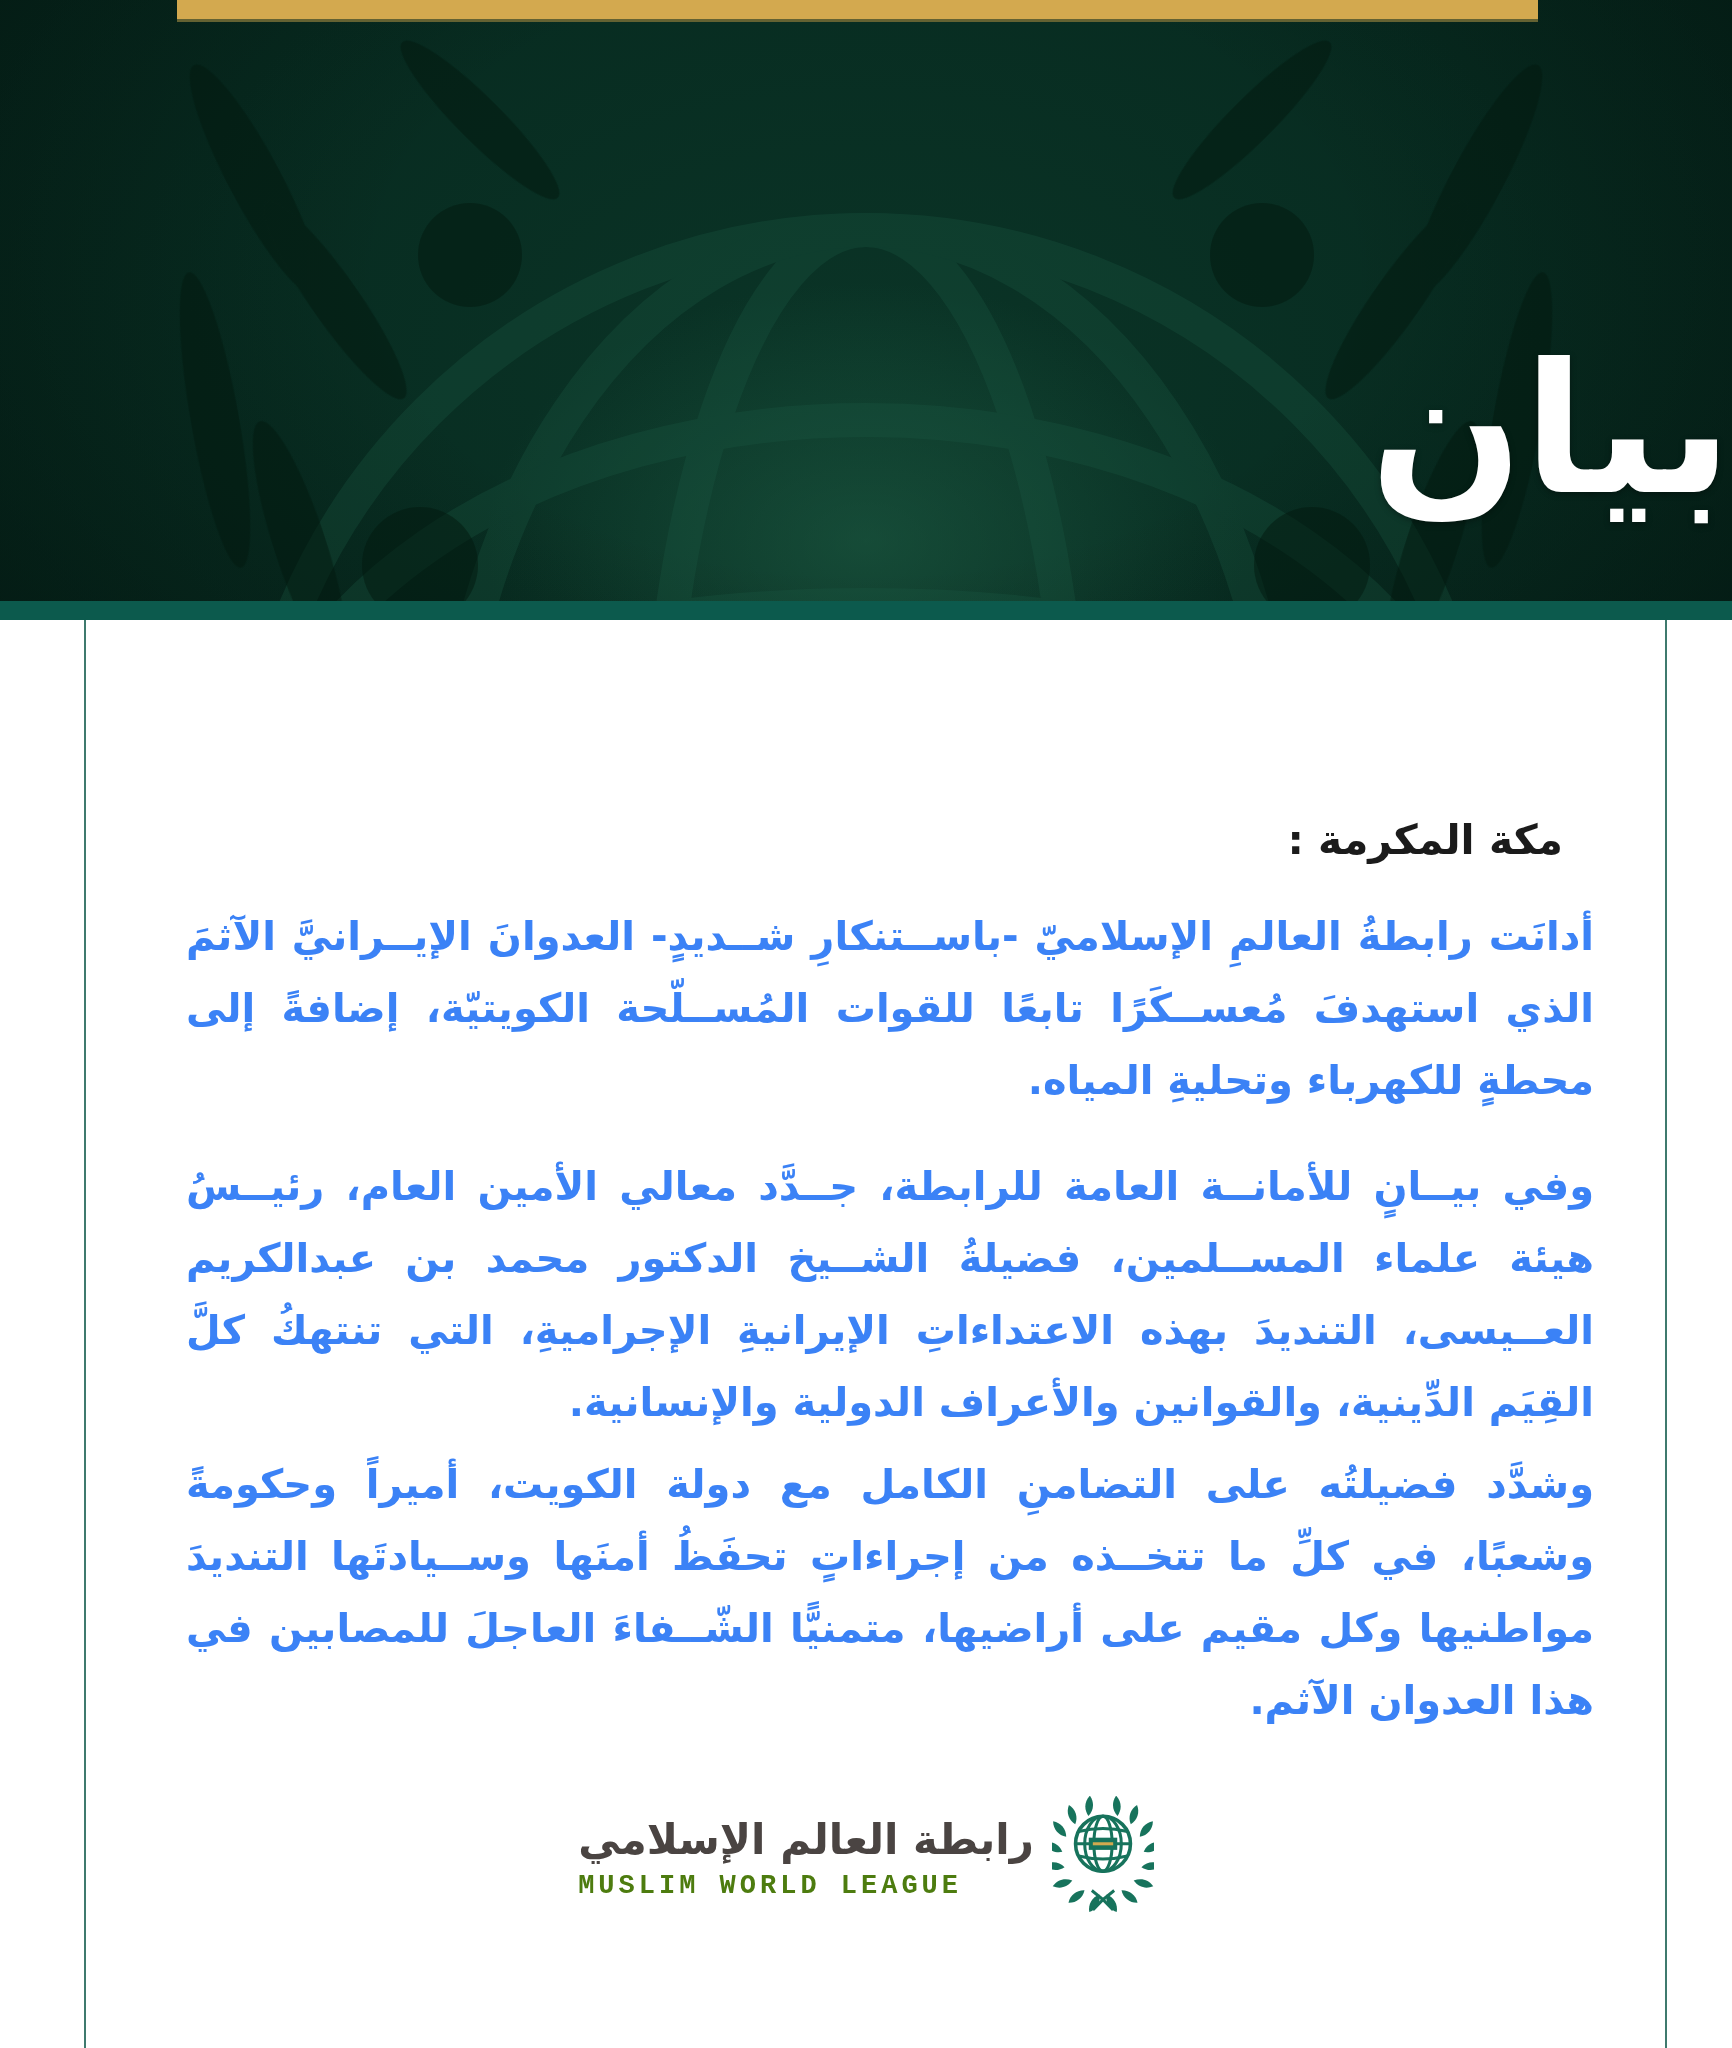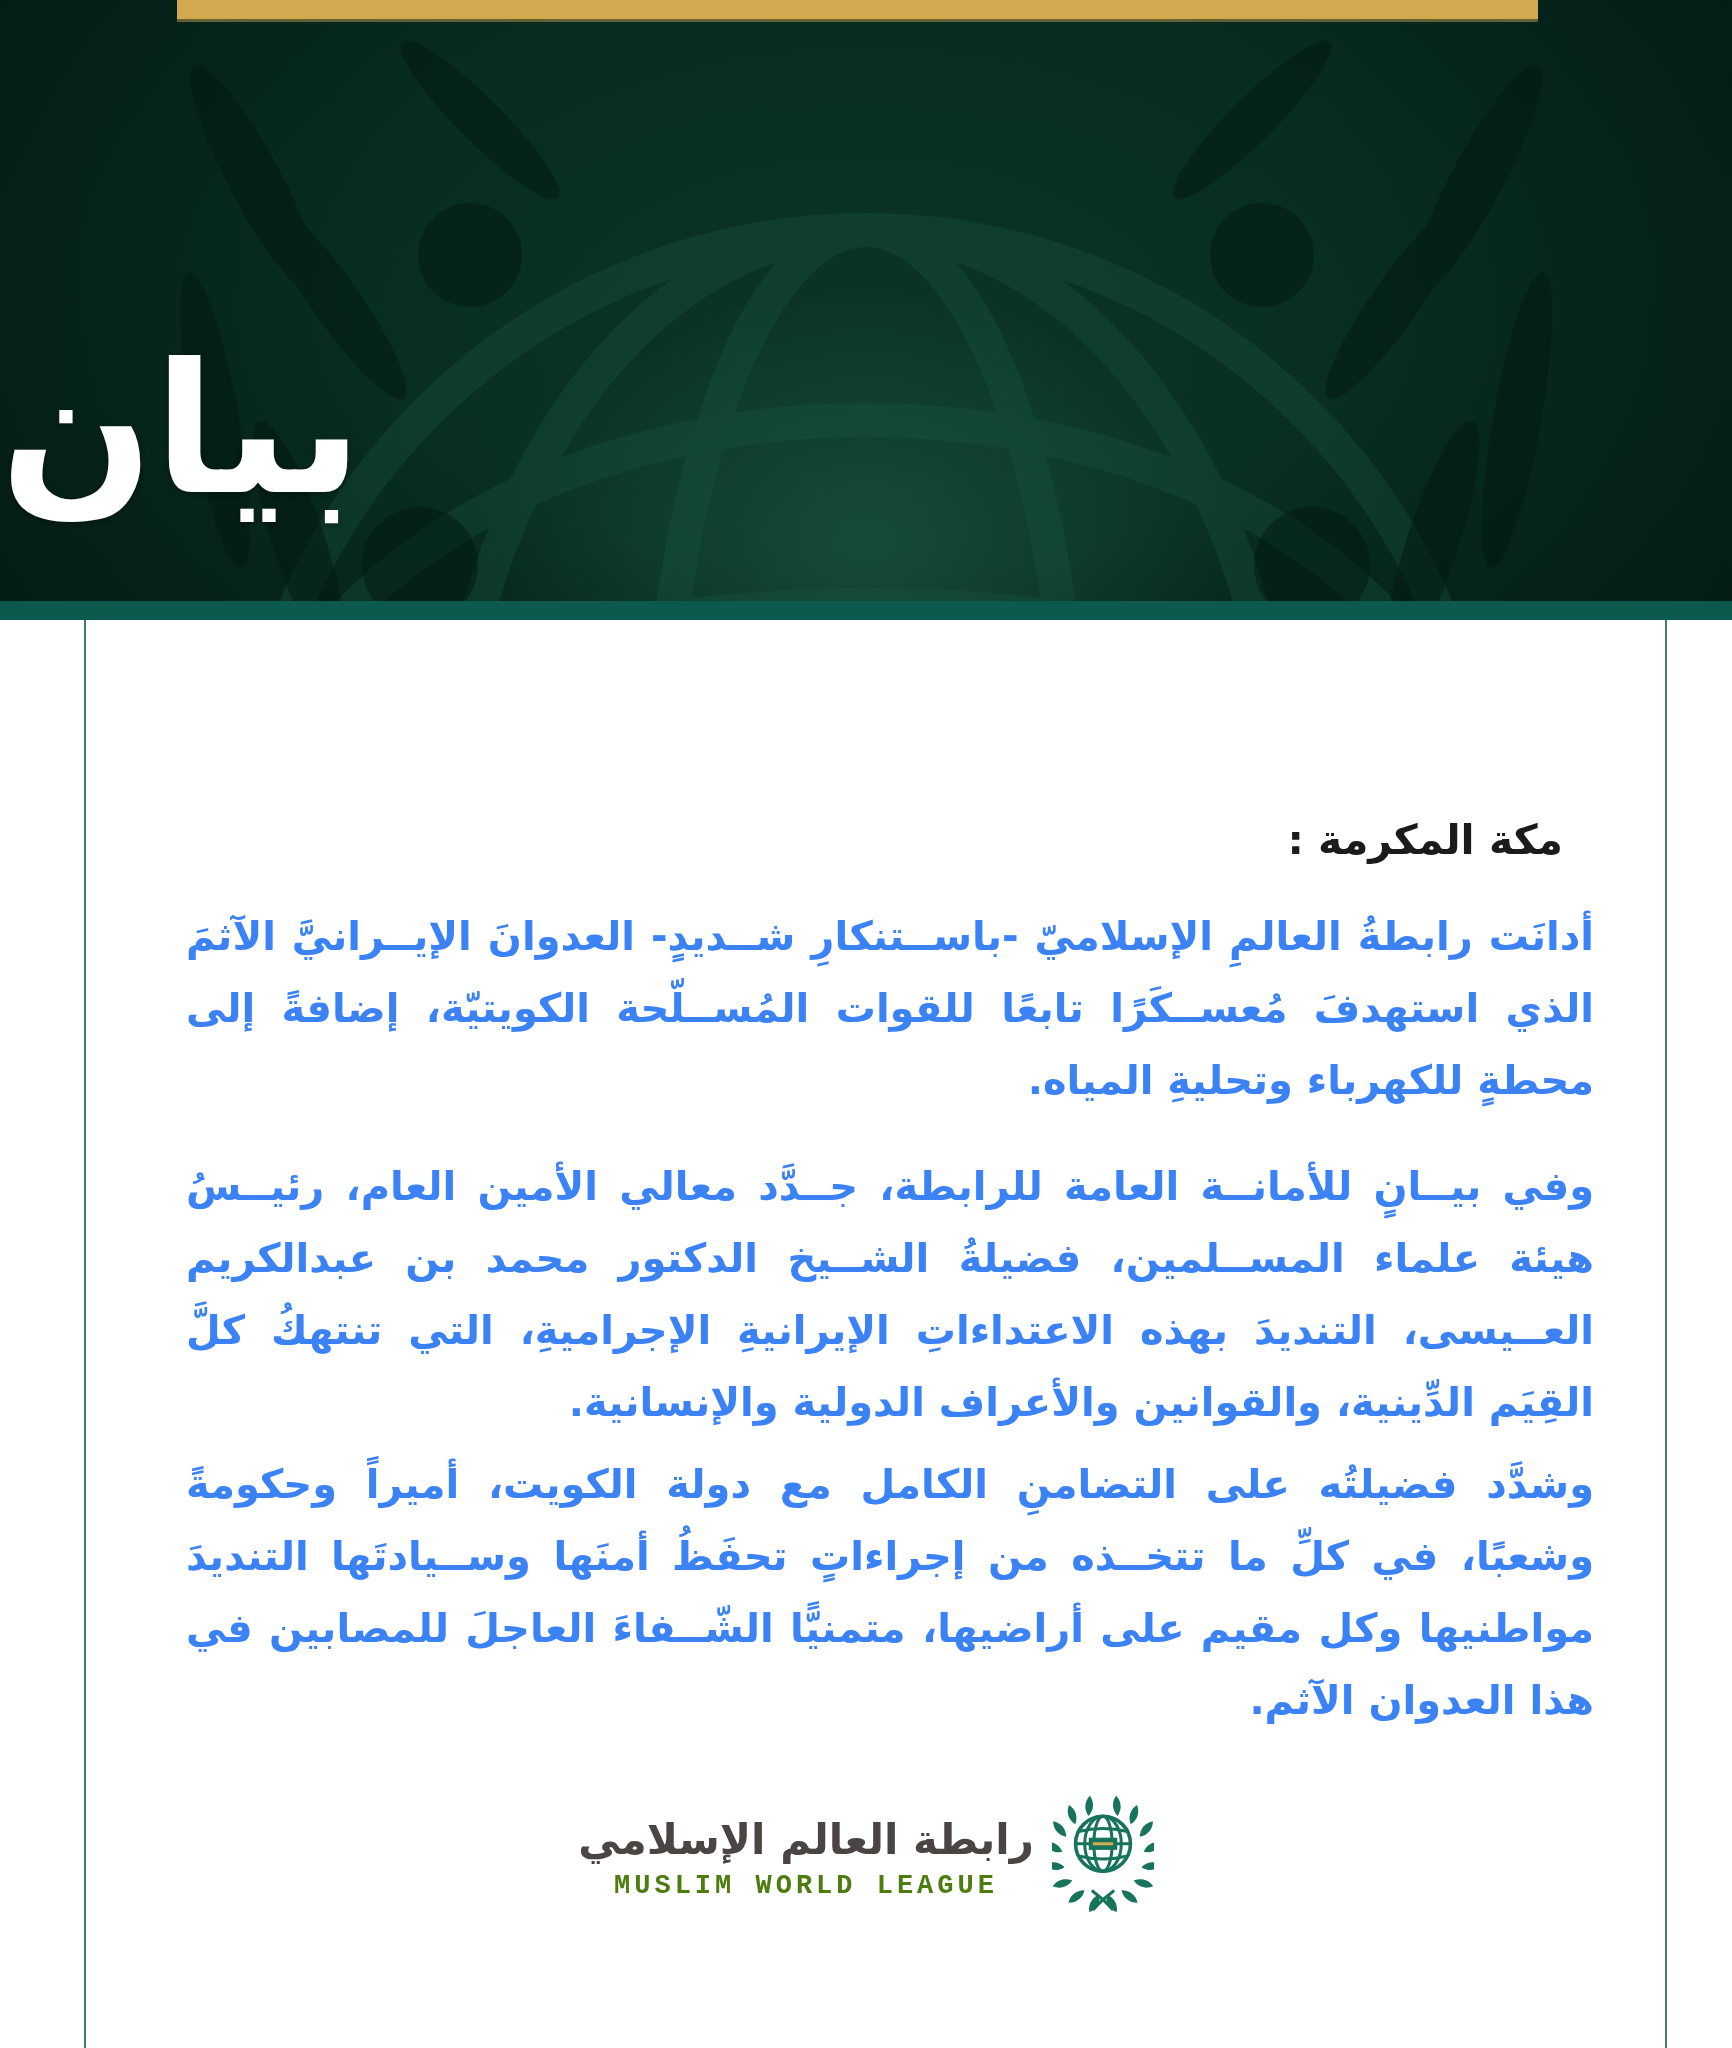--- a/index.html
+++ b/index.html
@@ -28,21 +28,21 @@
     position: absolute;
     top: 0; left: 177px;
     width: 1361px; height: 19px;
     background: #d3a94f;
     border-bottom: 3px solid rgba(10,40,28,0.55);
   }
   .bayan-title {
     position: absolute;
     top: 326px; left: 0;
     width: 100%;
-    text-align: left;
+    text-align: right;
     direction: rtl;
     color: #ffffff;
     font-size: 180px;
     font-weight: 700;
     line-height: 1.15;
     text-shadow: 0 2px 6px rgba(0,0,0,0.35);
   }
   .accent-strip {
     position: absolute;
     top: 601px; left: 0;
@@ -92,21 +92,20 @@
     top: 1796px; left: 0;
     width: 100%;
     display: flex;
     justify-content: center;
     align-items: center;
     gap: 18px;
   }
   .footer-text-col {
     display: flex;
     flex-direction: column;
-    align-items: center;
     gap: 4px;
   }
   .footer-arabic {
     direction: rtl;
     font-size: 42px;
     font-weight: 700;
     color: #4a4442;
     line-height: 1.3;
     white-space: nowrap;
   }

